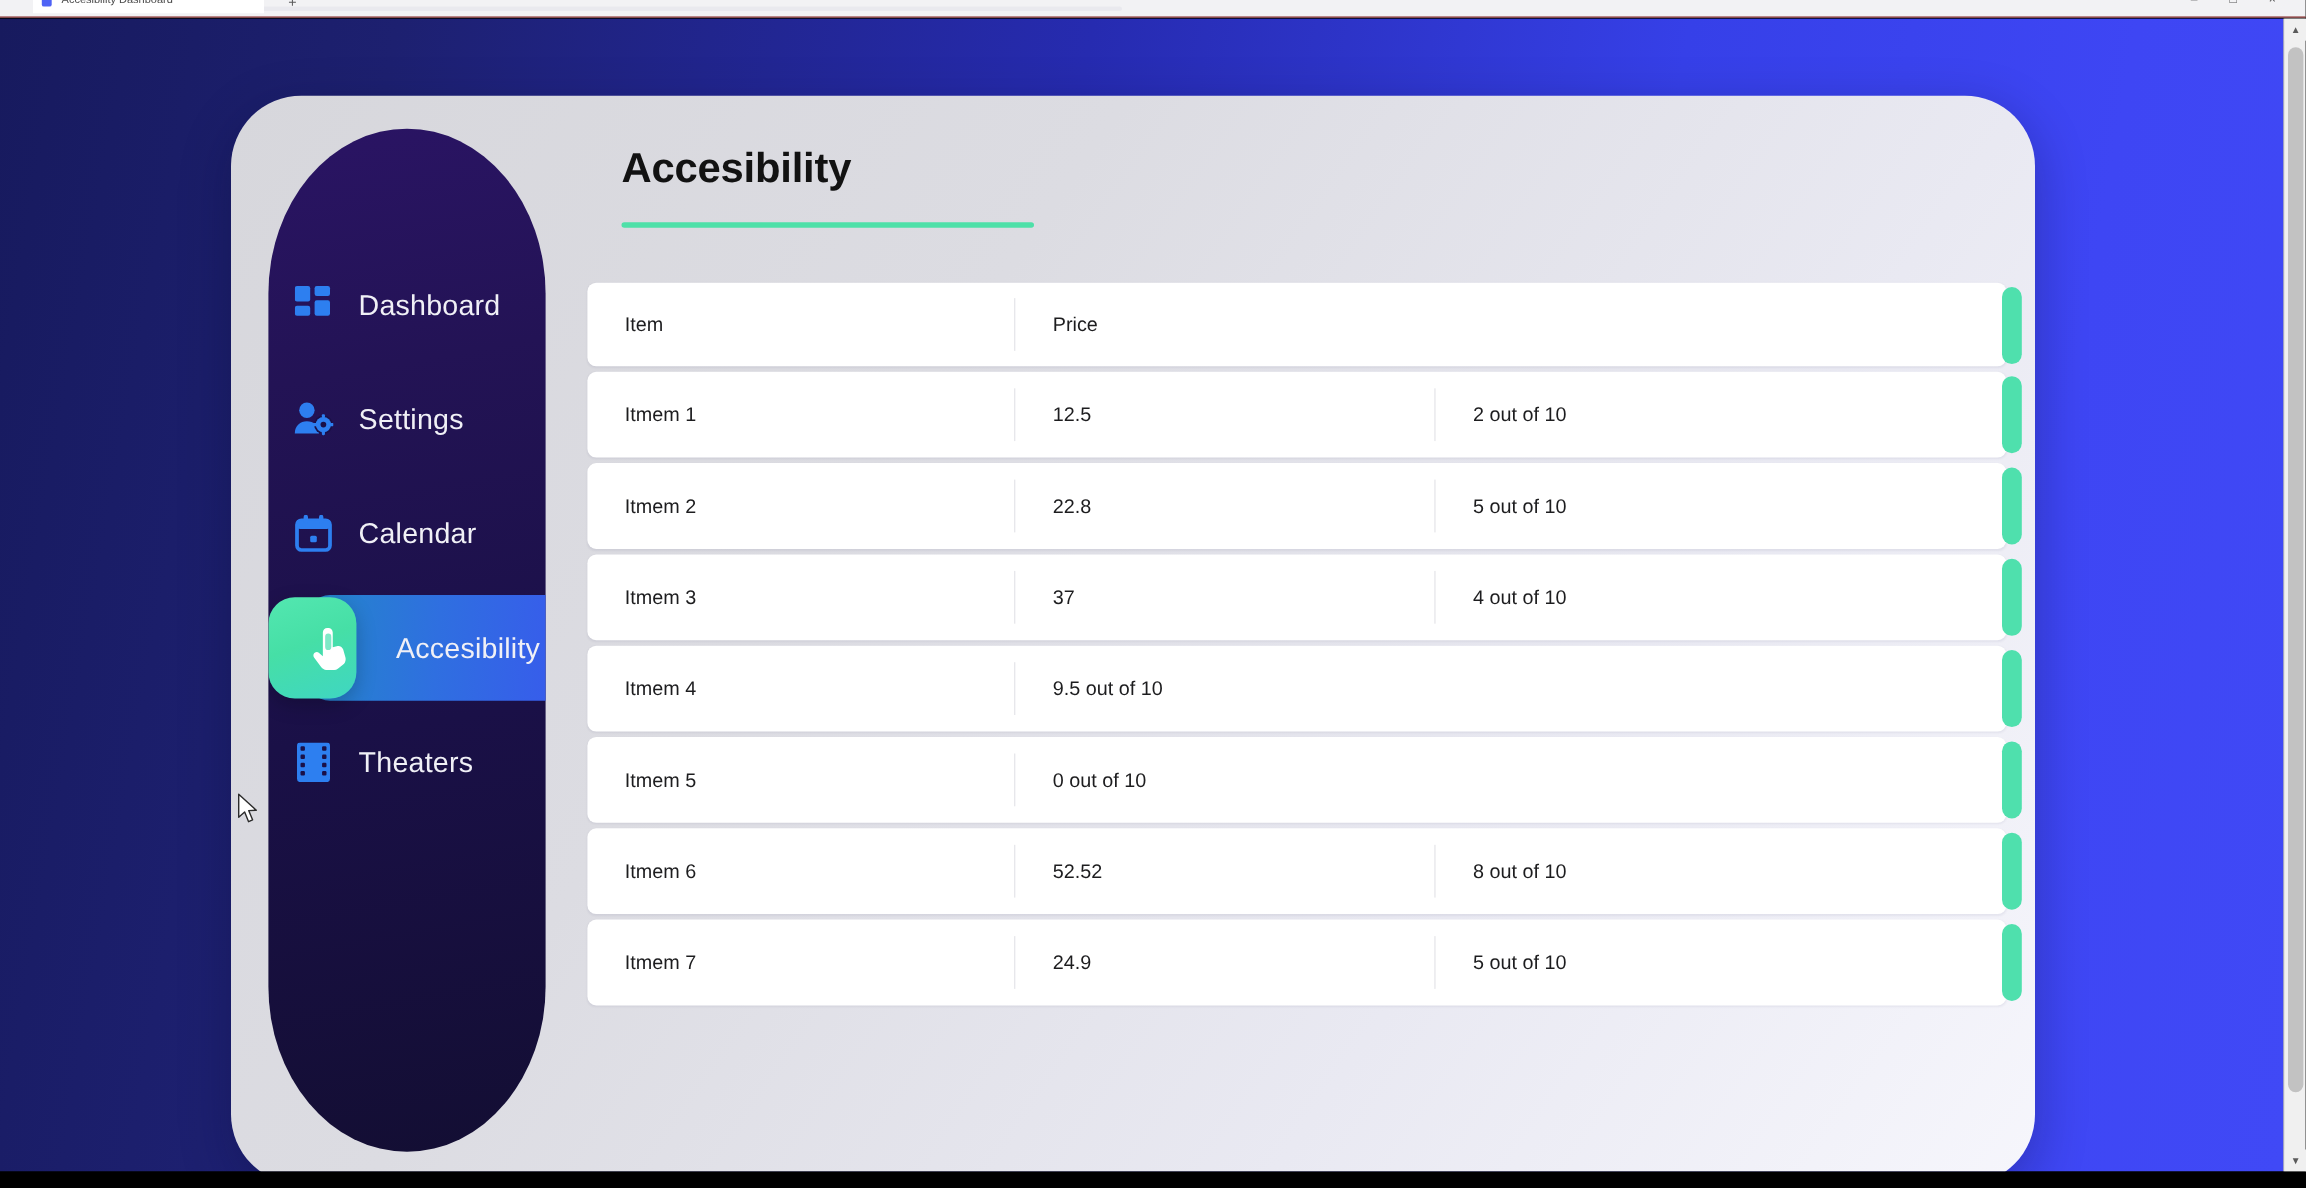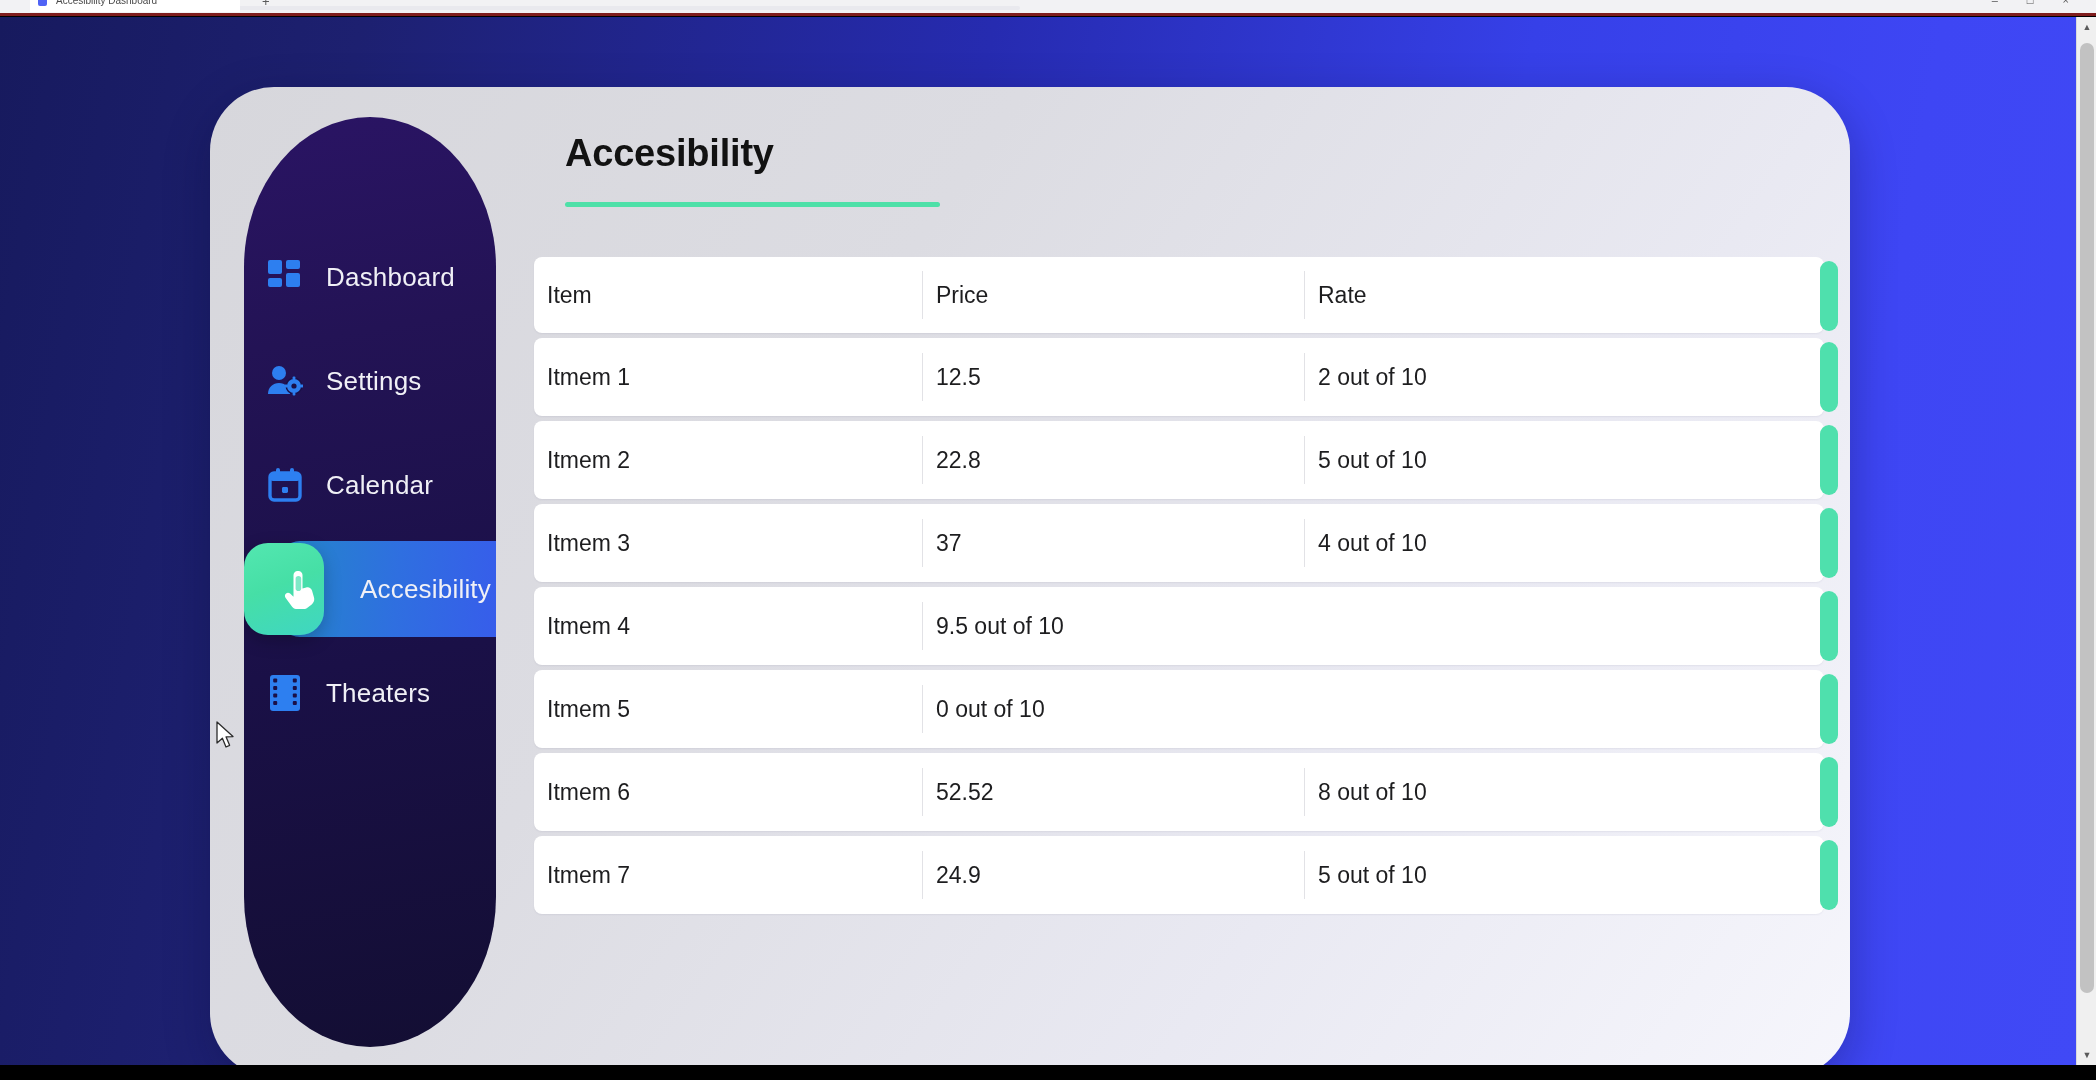--- a/index.html
+++ b/index.html
@@ -12,21 +12,21 @@
     background: #000;
   }
 
   
   .browser-chrome {
     position: absolute;
     top: 0; left: 0;
     width: 2096px;
     height: 16px;
     background: #f2f2f4;
-    border-bottom: 3px solid #7f1d1d;
+    border-bottom: 1px solid #7f1d1d;
     overflow: hidden;
   }
   .chrome-tab {
     position: absolute;
     top: -10px; left: 30px;
     width: 210px; height: 22px;
     background: #ffffff;
     border-radius: 8px 8px 0 0;
     font-size: 10px;
     color: #4a4a4a;
@@ -215,23 +215,23 @@
     height: 78px;
     background: #ffffff;
     border-radius: 8px;
     display: flex;
     align-items: center;
     margin-bottom: 5px;
     box-shadow: 0 1px 2px rgba(25, 25, 60, 0.06);
   }
   .trow.header { height: 76px; }
   .trow .cell {
-    font-size: 23px;
+    font-size: 18px;
     color: #1d1d1f;
-    padding-left: 13px;
+    padding-left: 34px;
     position: relative;
     height: 48px;
     display: flex;
     align-items: center;
   }
   .trow .cell.c-item  { width: 388px; }
   .trow .cell.c-price { width: 382px; border-left: 1px solid #e2e2e6; }
   .trow .cell.c-rate  { width: 470px; border-left: 1px solid #e2e2e6; }
   .row-accent {
     position: absolute;
@@ -351,21 +351,20 @@
   <section class="content">
 
     <h1 class="page-title">Accesibility</h1>
     <div class="title-underline"></div>
 
     <div class="table-wrap">
 
       <div class="trow header">
         <div class="cell c-item">Item</div>
         <div class="cell c-price">Price</div>
-        <div class="cell c-rate">Rate</div>
         <span class="row-accent"></span>
       </div>
 
       <div class="trow">
         <div class="cell c-item">Itmem 1</div>
         <div class="cell c-price">12.5</div>
         <div class="cell c-rate">2 out of 10</div>
         <span class="row-accent"></span>
       </div>
 

